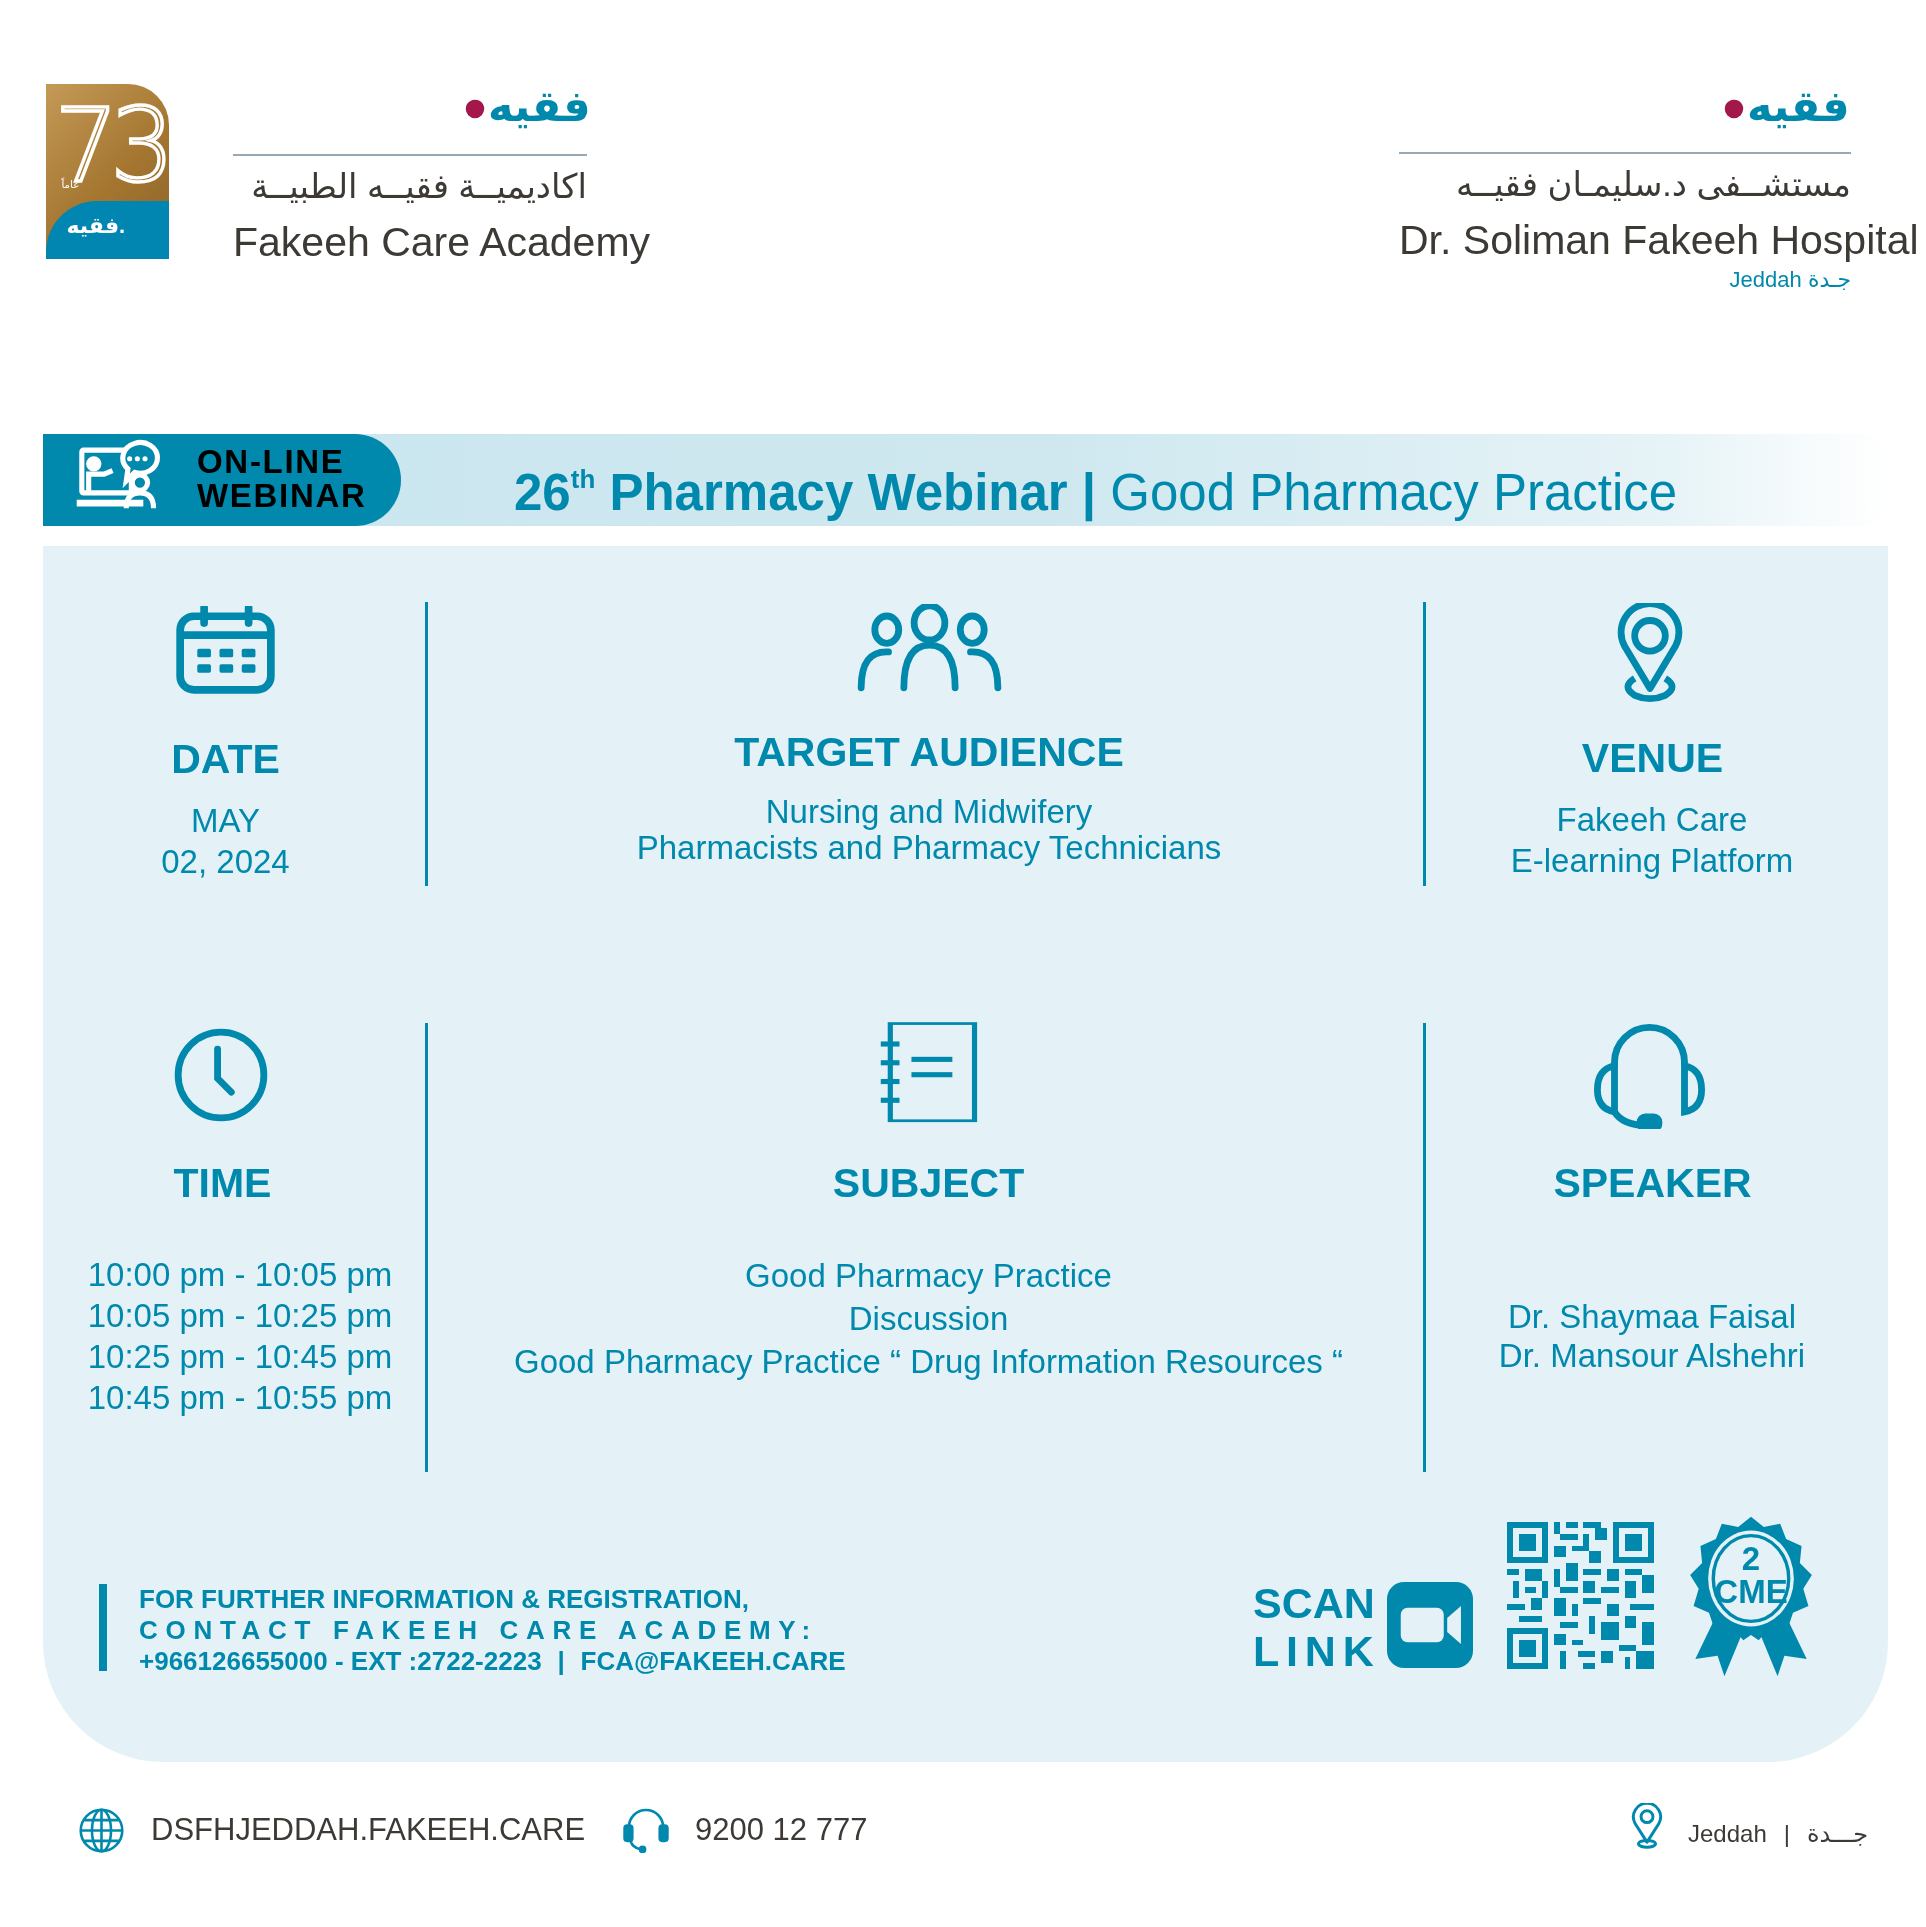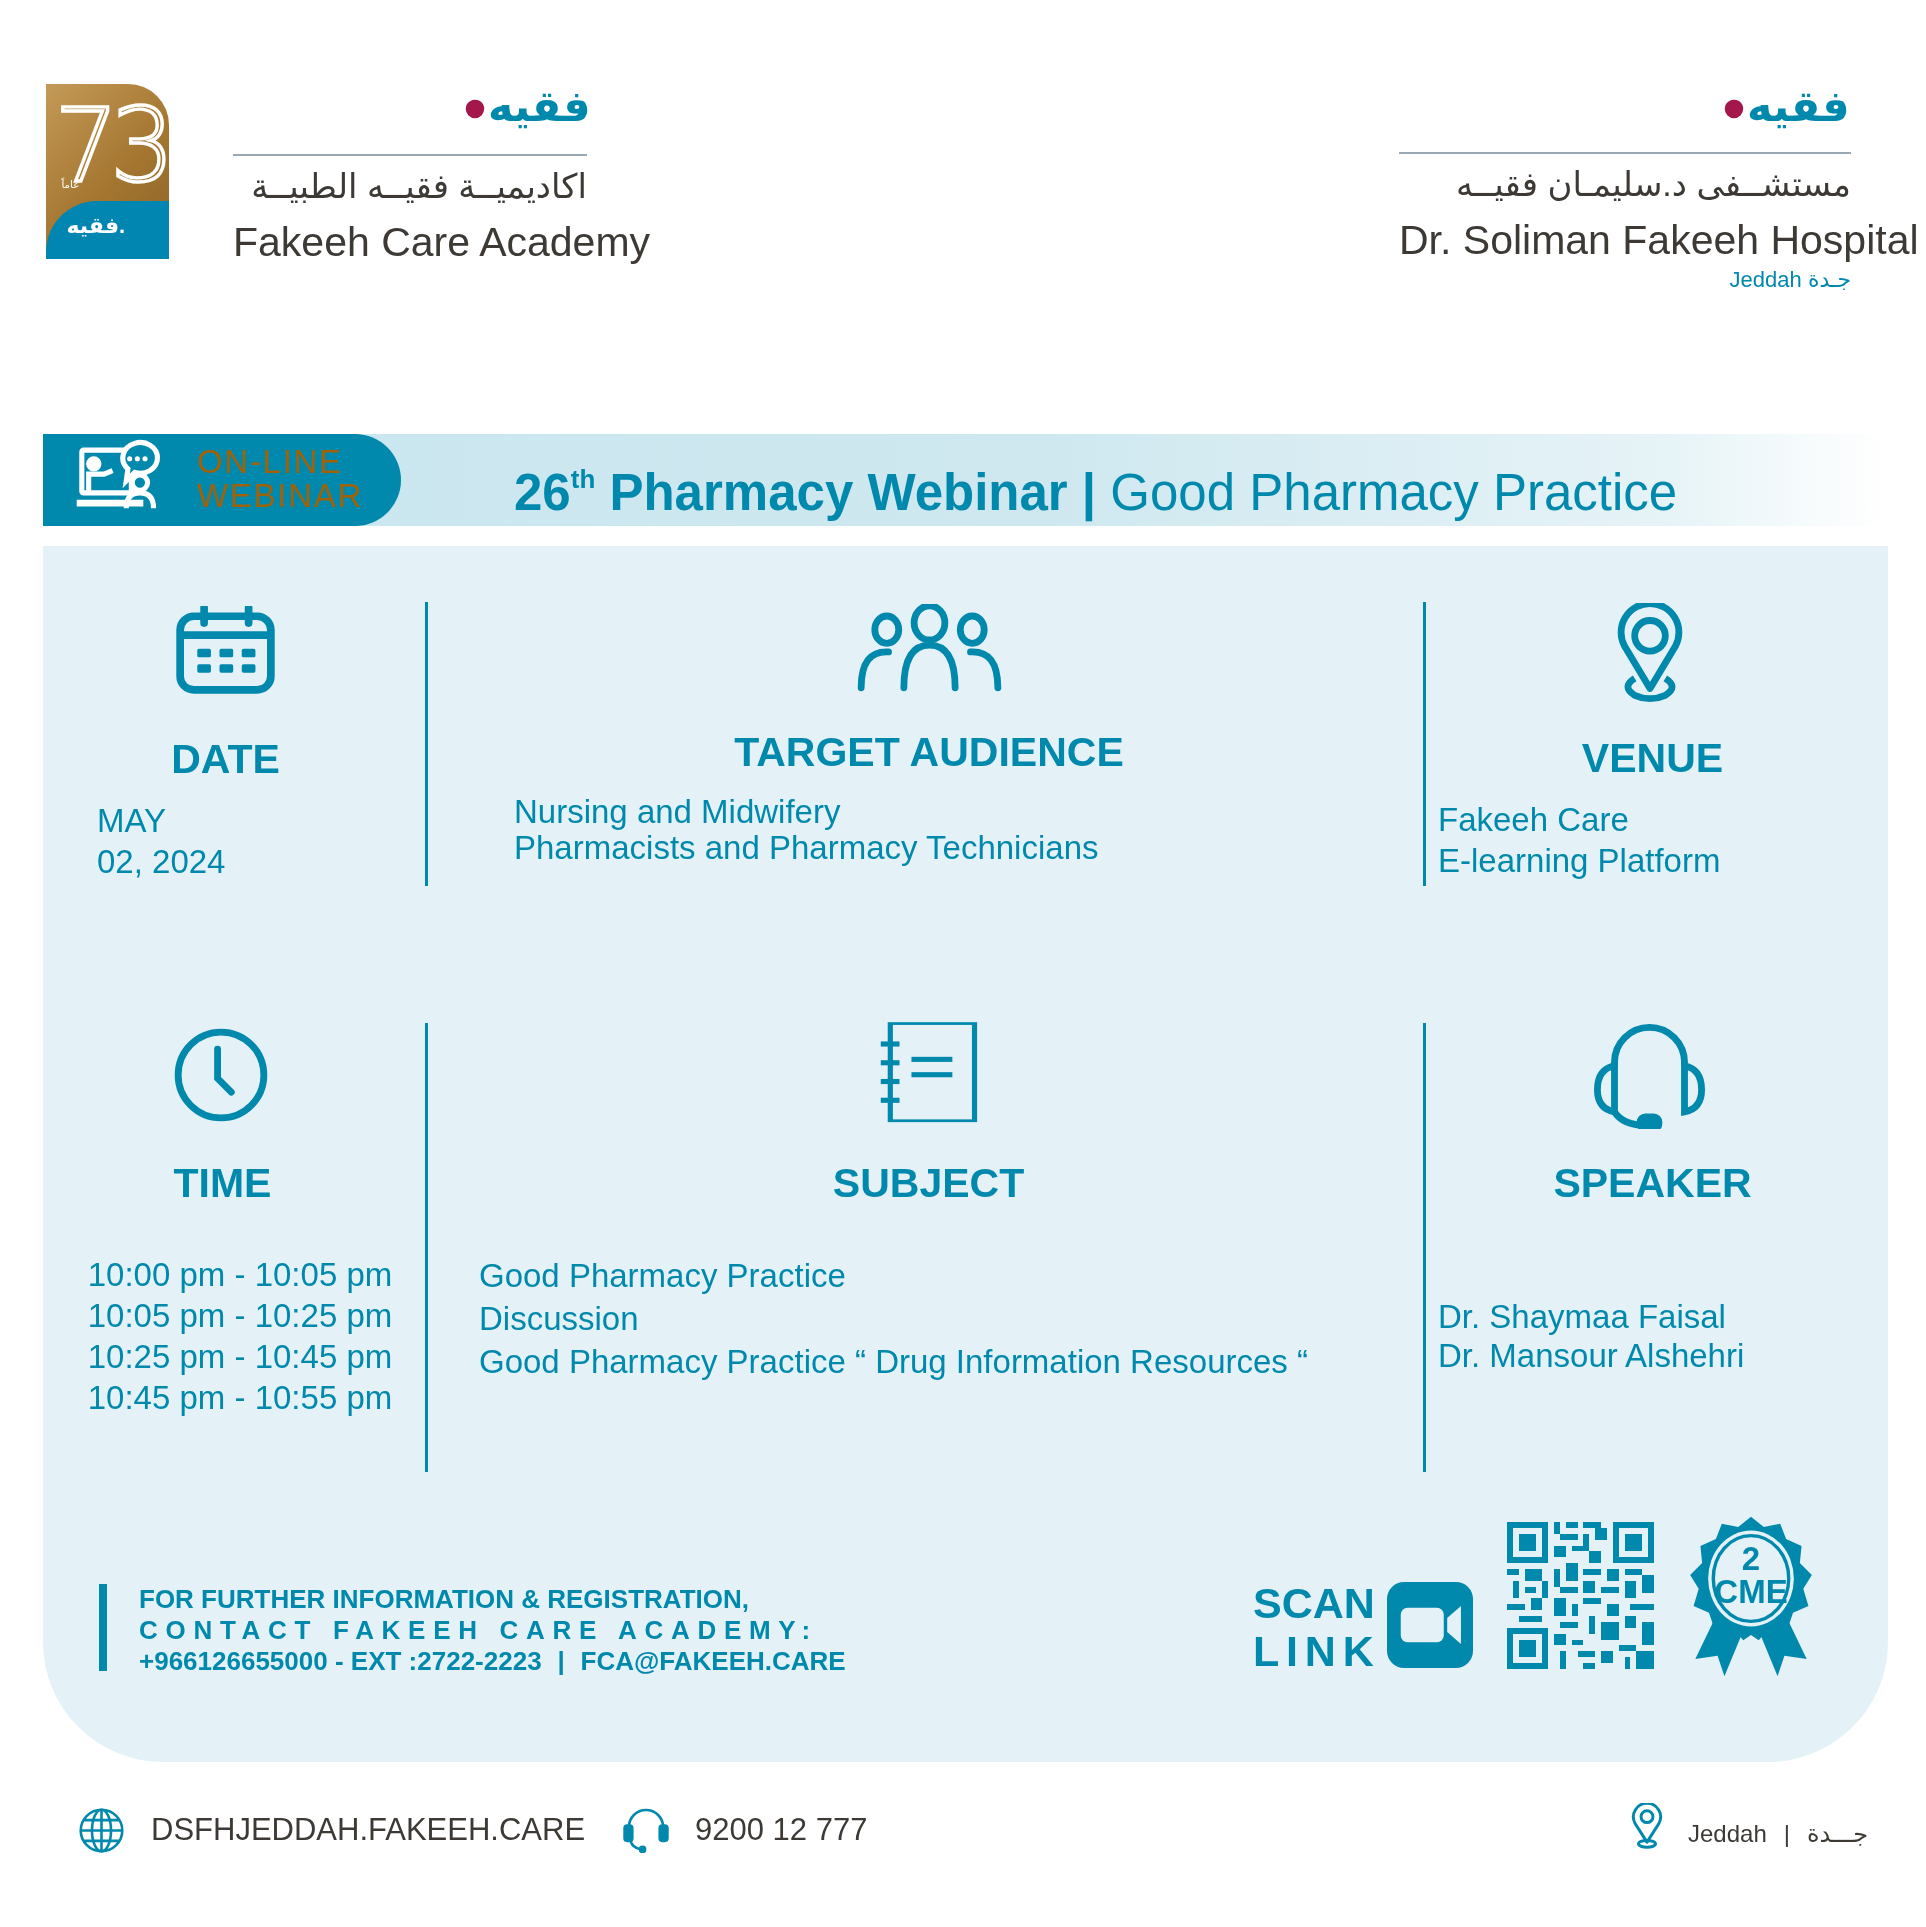--- a/index.html
+++ b/index.html
@@ -20,32 +20,32 @@
   .arabic-logo .dot { color: #a3174a; }
   .hr-line { height: 1.7px; background: #9aa8b3; }
   .ar-name { font-size: 34px; color: #3d3935; direction: rtl; white-space: nowrap; }
   .en-name { font-size: 41px; color: #3d3935; white-space: nowrap; }
   .jeddah-top { font-size: 22px; color: #0089ad; white-space: nowrap; }
 
   
   .banner { left: 43px; top: 434px; width: 1845px; height: 92px;
     background: linear-gradient(90deg, #c9e6ee 0%, #cfe8f0 55%, #e6f3f7 88%, #ffffff 100%); }
   .pill { left: 43px; top: 434px; width: 358px; height: 92px; background: #0089ad; border-radius: 0 51px 51px 0; }
-  .pill-text { left: 197px; top: 445px; color: #a16207; font-weight: normal; font-size: 33px; line-height: 34px; letter-spacing: 1.7px; }
+  .pill-text { left: 197px; top: 445px; color: #000000; font-weight: bold; font-size: 33px; line-height: 34px; letter-spacing: 1.7px; }
   .pill-icon { left: 75px; top: 438px; width: 111px; height: 79px; }
   .title { left: 514px; top: 445px; font-size: 51px; line-height: 68px; color: #0089ad; white-space: nowrap; }
   .title .bold { font-weight: bold; }
   .title sup { font-size: 26px; vertical-align: 22px; font-weight: bold; }
   .title .light { font-weight: normal; }
 
   
   .panel { left: 43px; top: 546px; width: 1845px; height: 1216px; background: #e4f2f7; border-radius: 0 0 120px 120px; }
   .vline { width: 2.6px; background: #0089ad; }
   .sec-head { font-weight: bold; font-size: 41px; color: #0089ad; text-align: center; white-space: nowrap; }
-  .sec-body { font-size: 33px; color: #0089ad; line-height: 41px; white-space: nowrap; }
+  .sec-body { font-size: 33px; color: #0089ad; text-align: center; line-height: 41px; white-space: nowrap; }
   .icon svg { display: block; }
 
   .contact { left: 139px; top: 1584px; color: #0089ad; font-size: 26px; font-weight: bold; line-height: 31px; }
   .contact .spaced { letter-spacing: 7.7px; }
   .contact-bar { left: 99px; top: 1584px; width: 7.7px; height: 87px; background: #0089ad; }
 
   .scan-text { left: 1253px; top: 1579px; font-size: 43px; font-weight: bold; color: #0089ad; line-height: 48px; }
   .scan-text .link { letter-spacing: 6.8px; }
   .cam { left: 1387px; top: 1582px; width: 86px; height: 86px; background: #0089ad; border-radius: 17px; }
 

